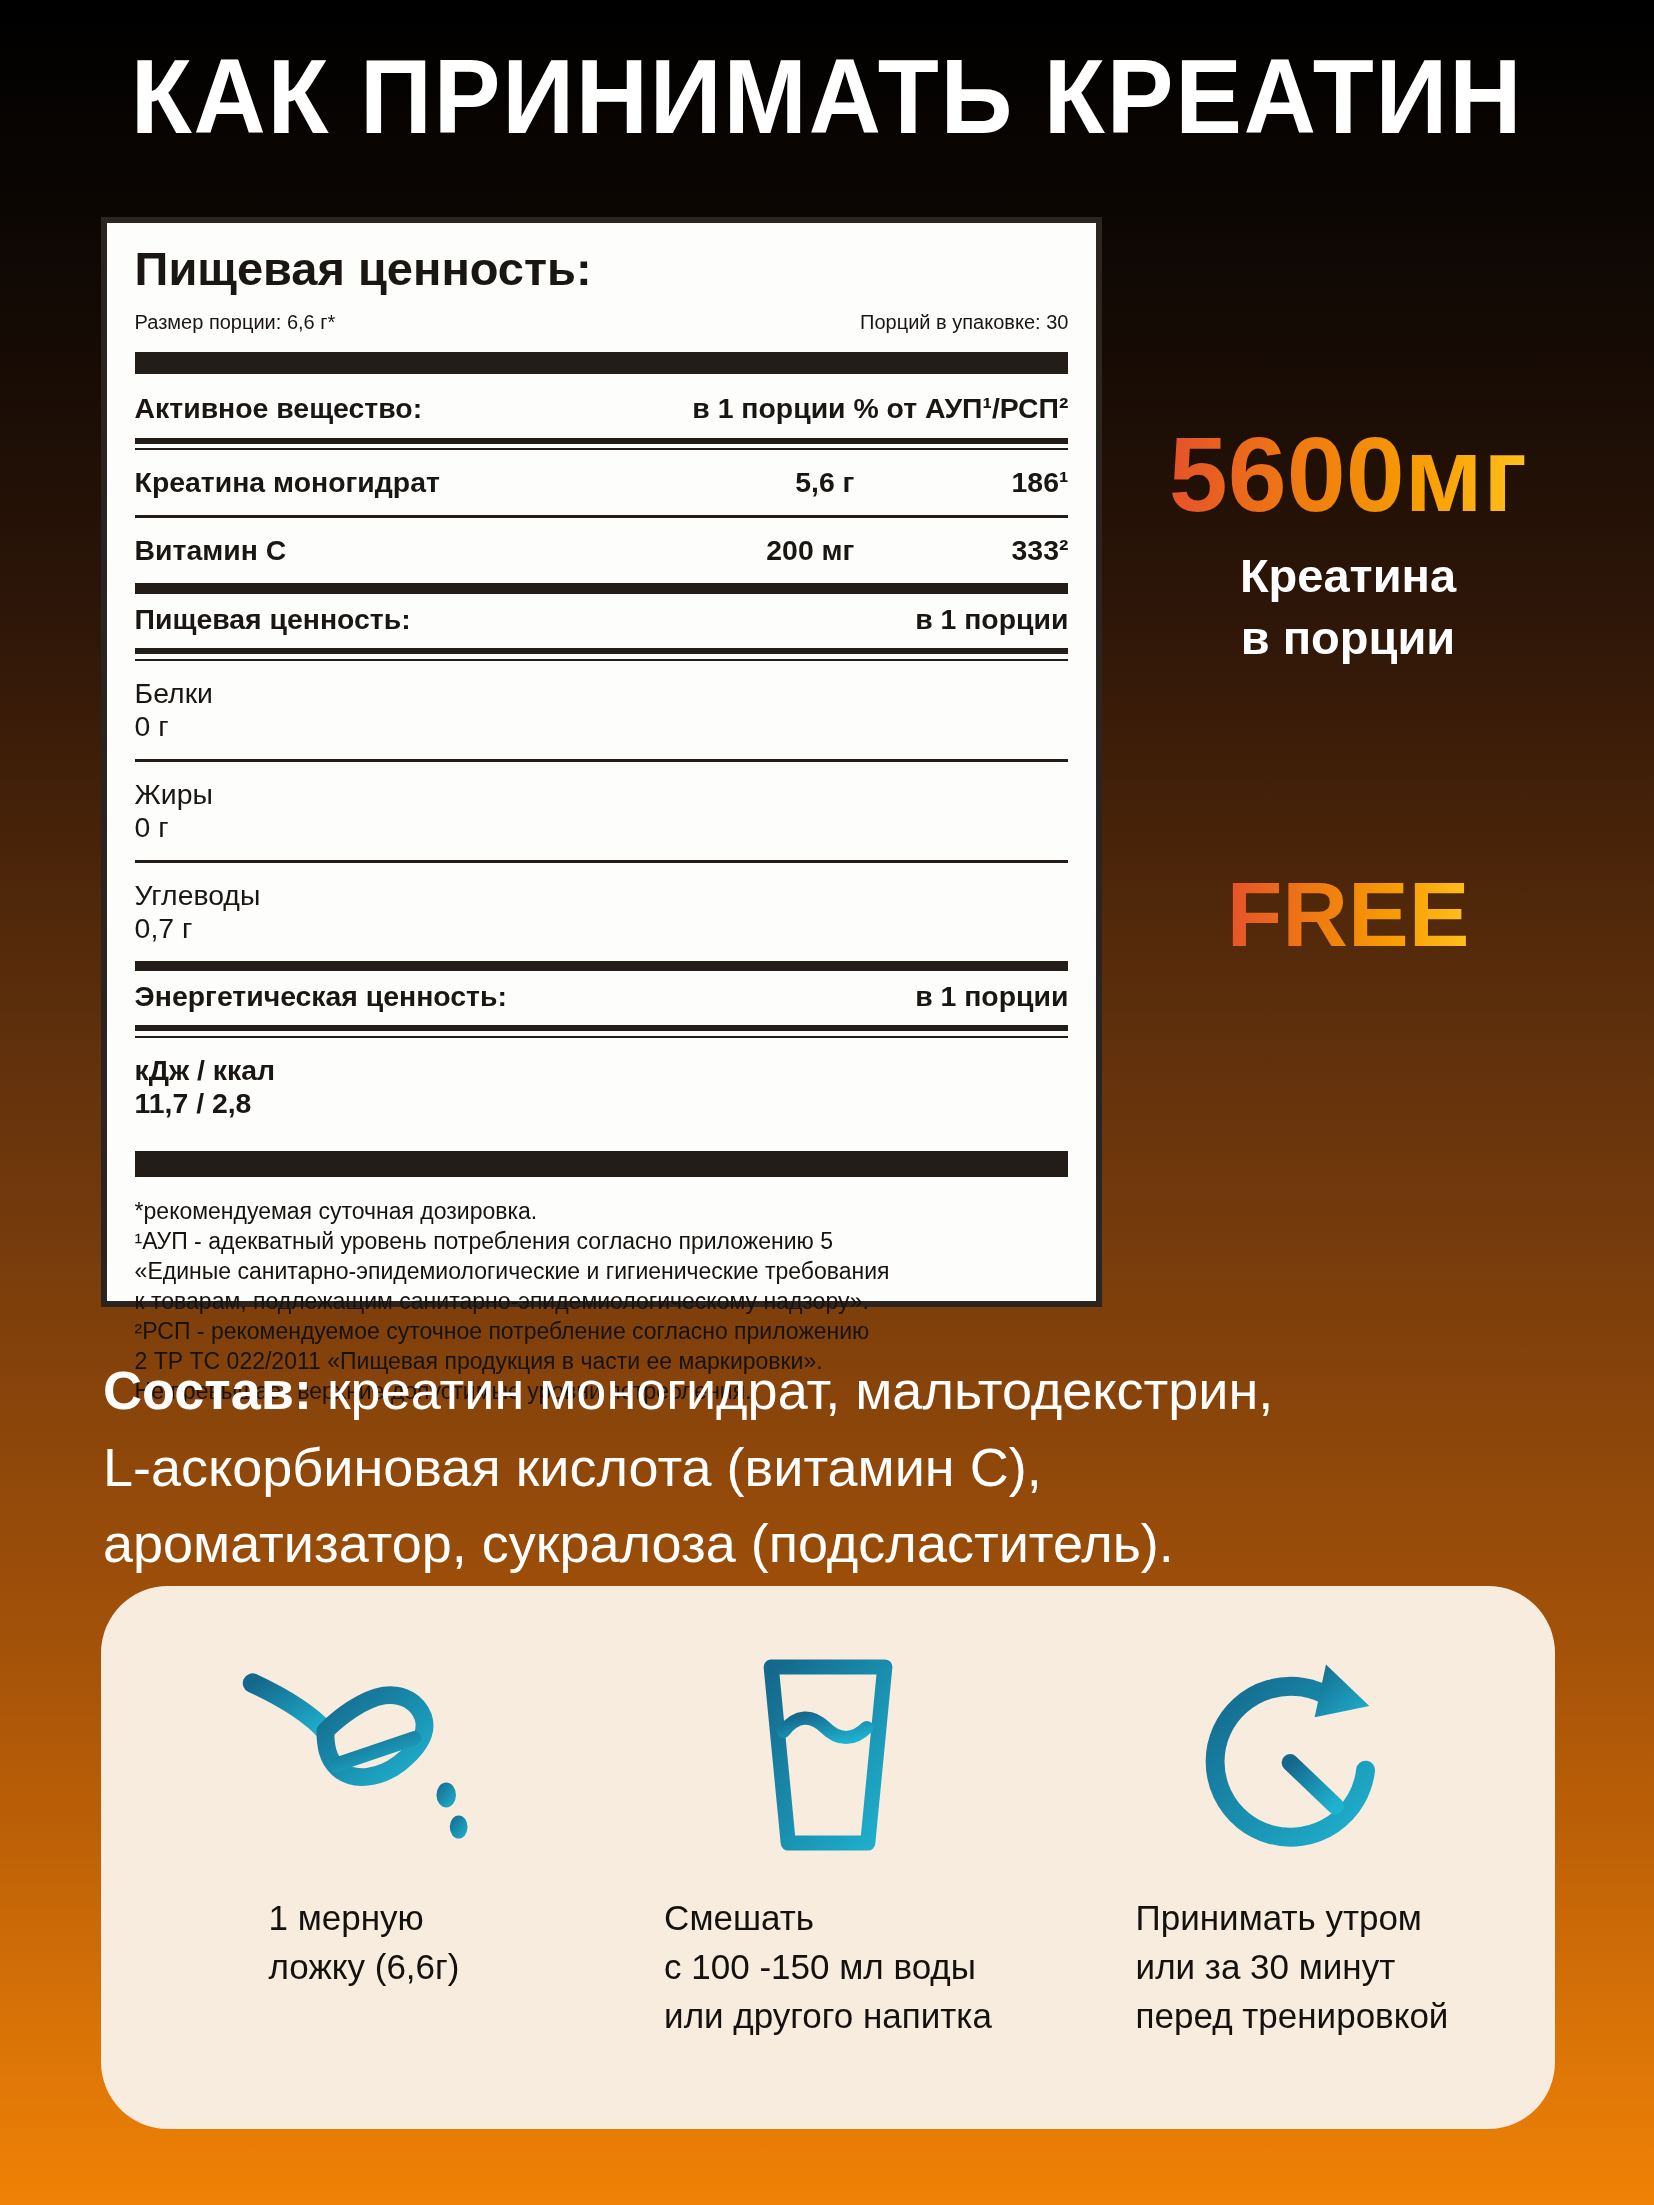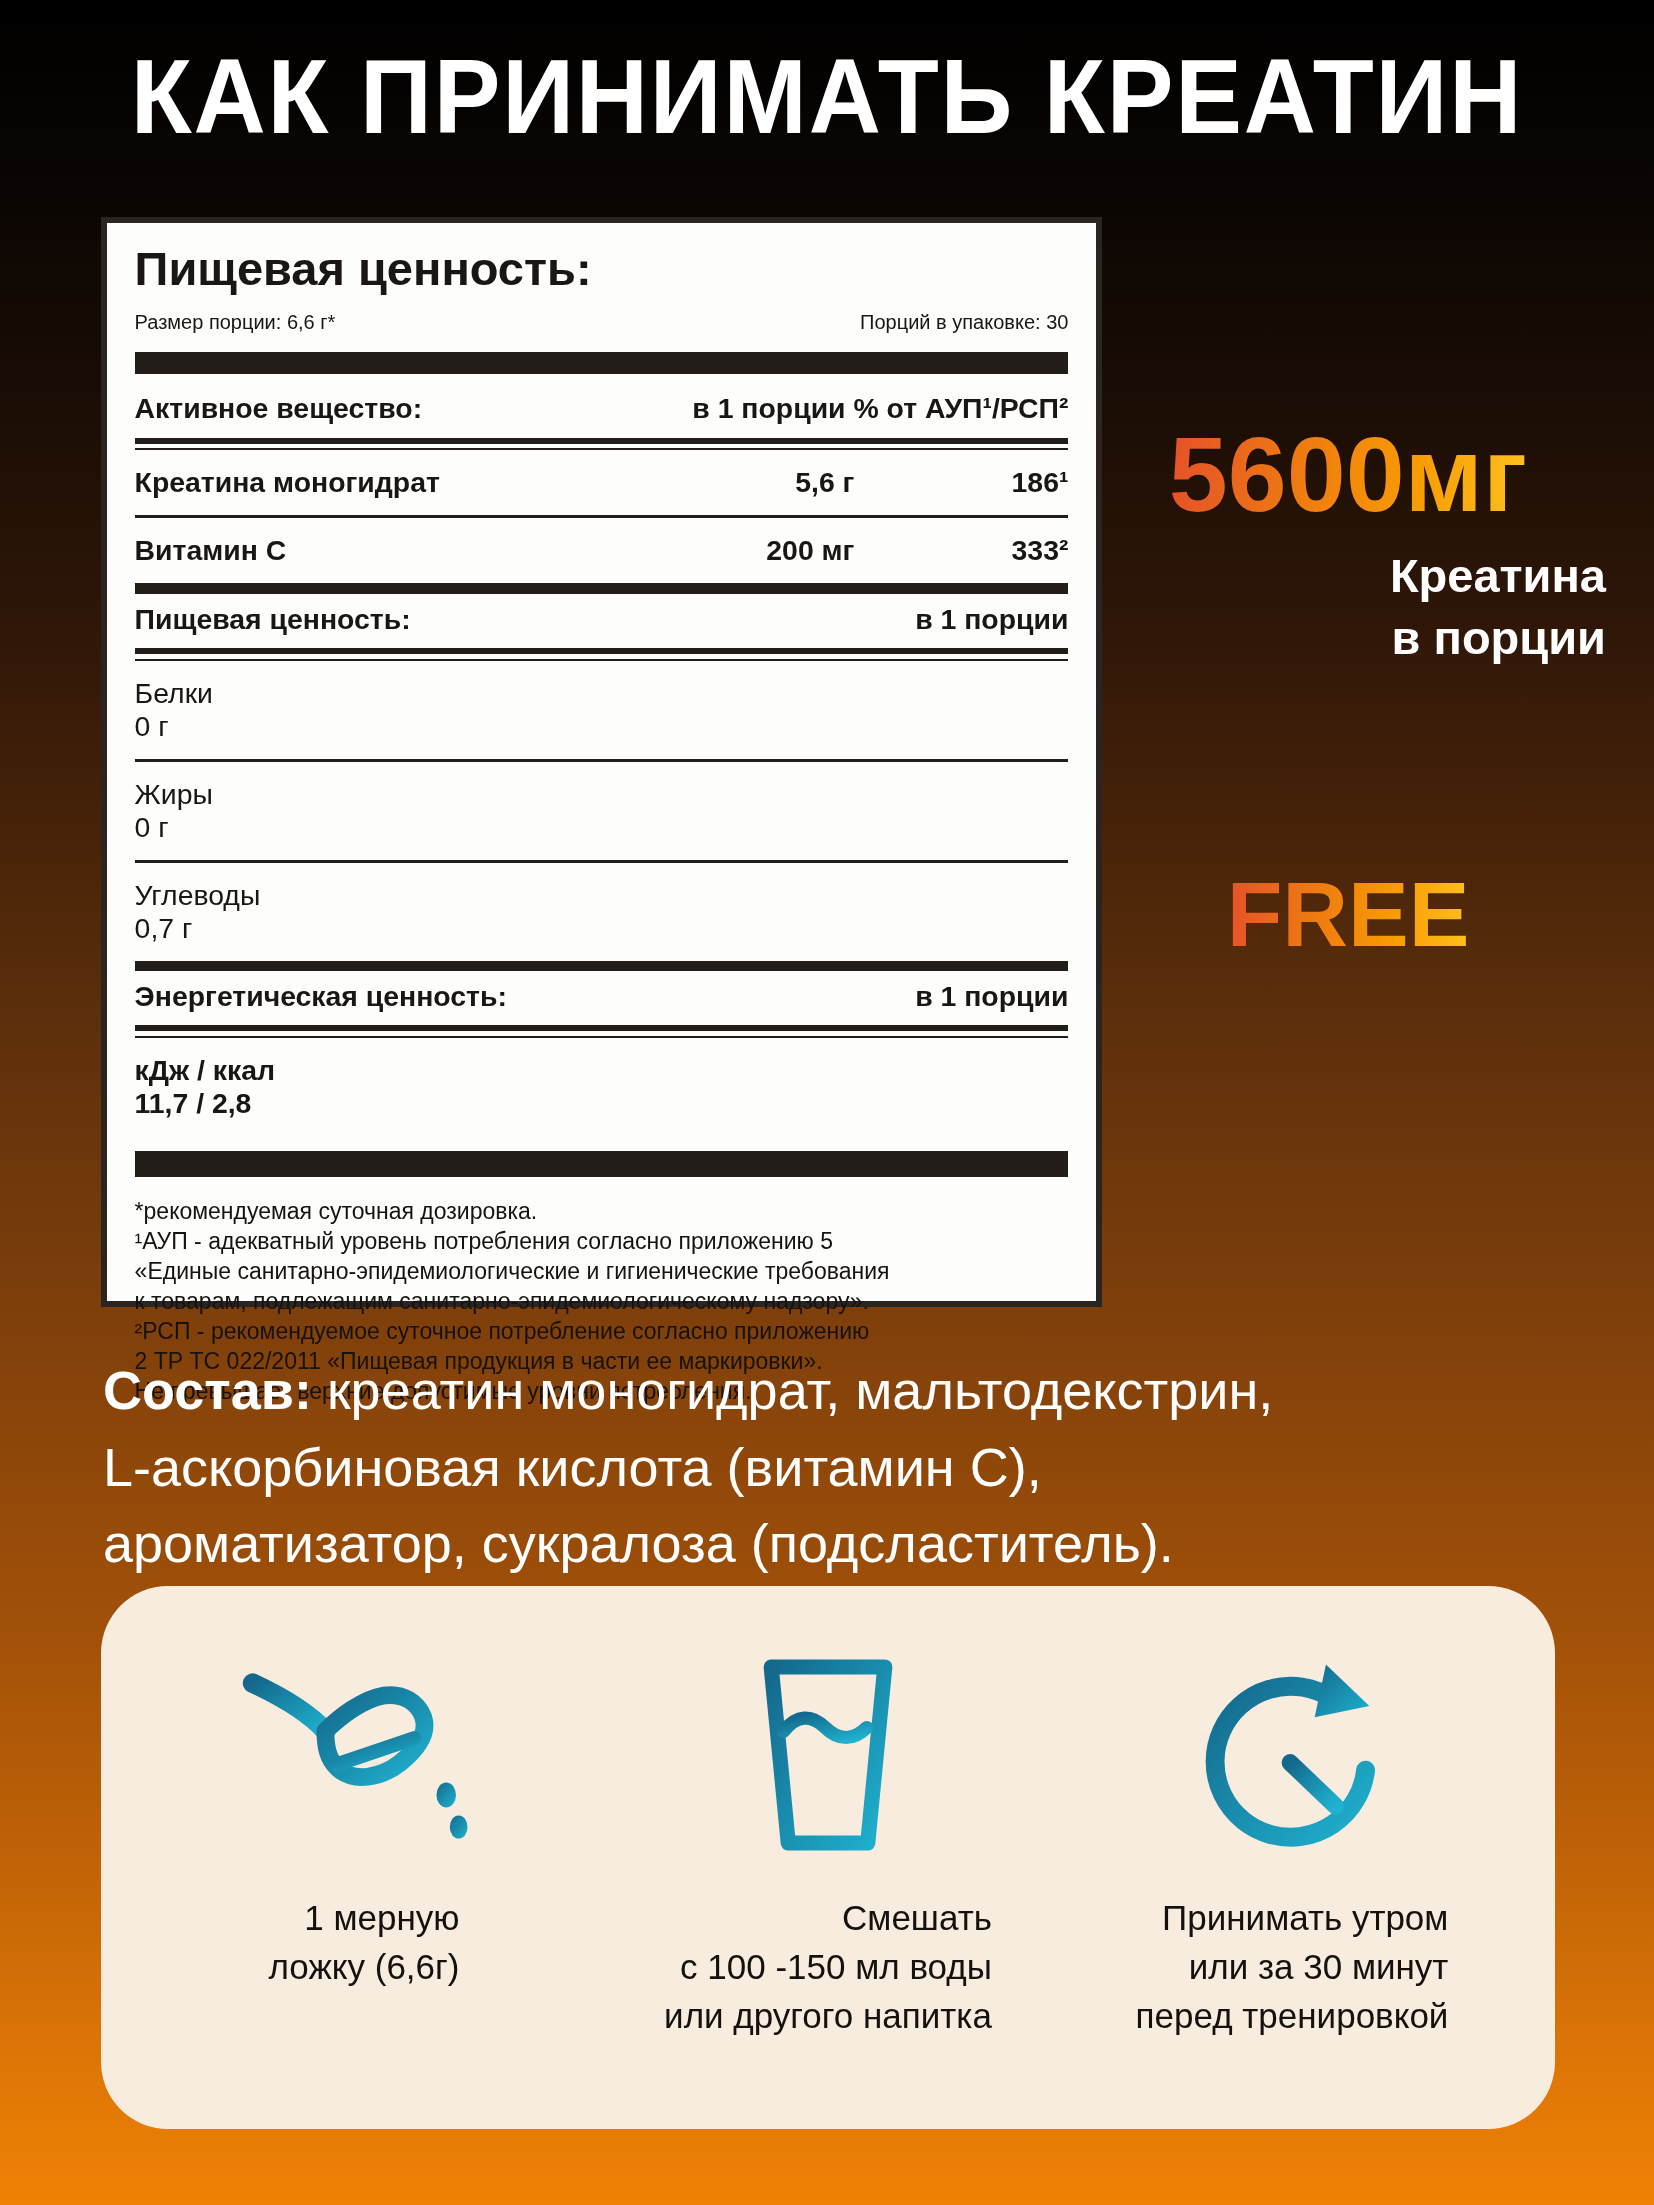--- a/index.html
+++ b/index.html
@@ -41,36 +41,36 @@
   .highlight{position:absolute;left:1090px;width:516px;text-align:center;}
   .hl-dose{top:421px;}
   .hl-free{top:869px;}
   .hl-value{
     font-weight:700;line-height:1;display:inline-block;
     background:linear-gradient(93deg,#e5512a 0%,#ef7c10 38%,#f89d03 70%,#ffc11e 100%);
     -webkit-background-clip:text;background-clip:text;color:transparent;
   }
   .hl-dose .hl-value{font-size:106px;}
   .hl-free .hl-value{font-size:91px;}
-  .hl-caption{margin-top:18px;font-size:47px;font-weight:700;color:#ffffff;line-height:1.32;white-space:pre-line;text-align:right;}
+  .hl-caption{margin-top:18px;font-size:47px;font-weight:700;color:#ffffff;line-height:1.32;white-space:pre-line;}
   
   .composition{
     position:absolute;left:103px;top:1352px;width:1529px;
     color:#ffffff;font-size:54px;line-height:1.42;white-space:pre-line;
   }
   .composition b{font-weight:700;}
   
   .usage-card{
     position:absolute;left:101px;top:1586px;width:1454px;height:543px;
     box-sizing:border-box;background:#f8ecdf;border-radius:67px;
     display:flex;padding:67px 31px 0;
   }
   .step{flex:1;display:flex;flex-direction:column;align-items:center;}
   .step-icon{height:204px;display:flex;align-items:center;justify-content:center;}
-  .step-caption{margin-top:36px;font-size:35px;line-height:1.4;text-align:right;color:#14110e;white-space:pre-line;}
+  .step-caption{margin-top:36px;font-size:35px;line-height:1.4;text-align:left;color:#14110e;white-space:pre-line;}
 </style>
 </head>
 <body>
 
 <div class="page">
 
   <div class="poster-title">КАК ПРИНИМАТЬ КРЕАТИН</div>
 
   <div class="nut-card">
     <div class="nut-heading">Пищевая ценность:</div>

